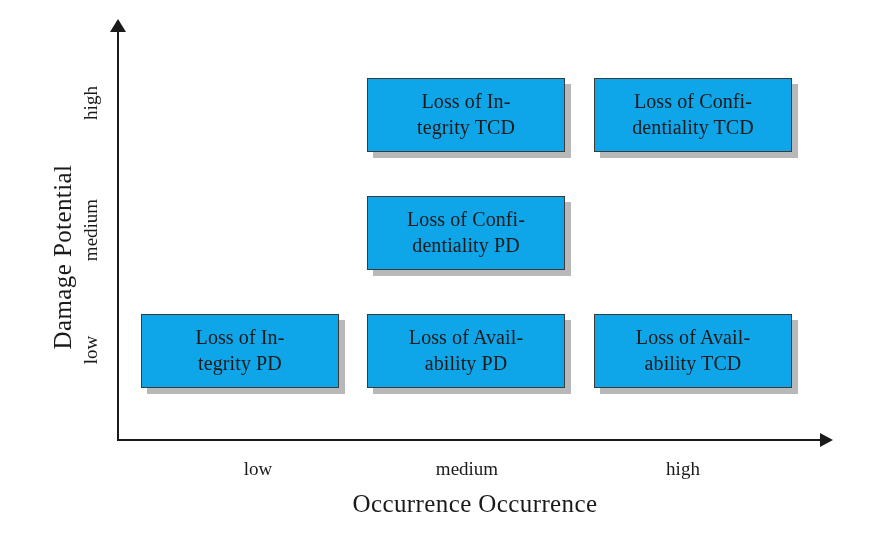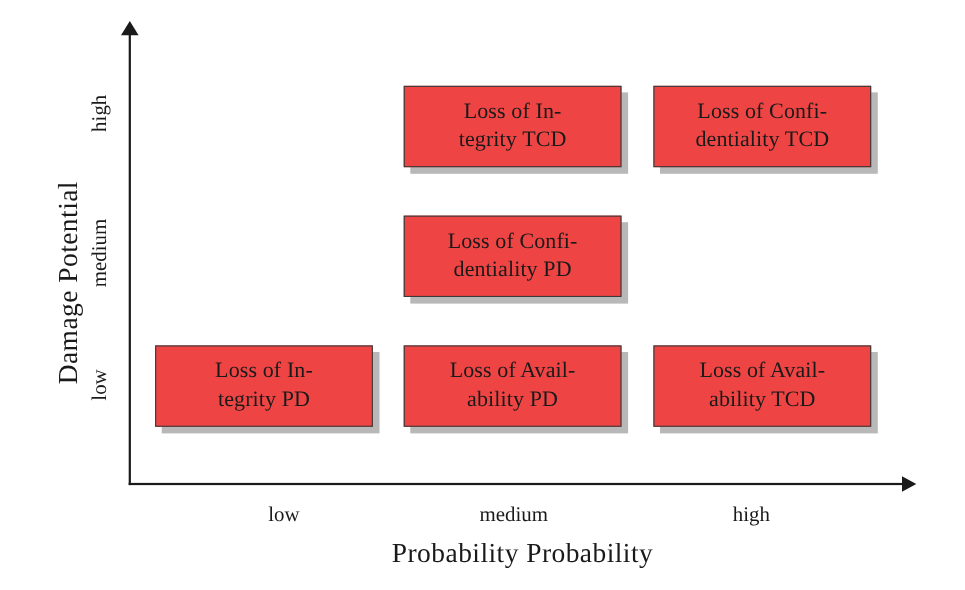--- a/index.html
+++ b/index.html
@@ -101,21 +101,21 @@
   }
   .tick-x.low    { left: 188px; }
   .tick-x.medium { left: 397px; }
   .tick-x.high   { left: 613px; }
 
   
   .risk-box {
     position: absolute;
     width: 198px;
     height: 74px;
-    background: #ef4444;
+    background: #0ea5e9;
     border: 1.5px solid #3a3a3a;
     box-shadow: 6px 6px 0 0 #b8b8b8;
     box-sizing: border-box;
     display: flex;
     align-items: center;
     justify-content: center;
   }
   .risk-box .label {
     font-size: 20px;
     line-height: 1.28;
@@ -137,21 +137,21 @@
 <body>
 
 <div id="canvas">
 
   <div class="axis-line-v"></div>
   <div class="axis-arrow-v"></div>
   <div class="axis-line-h"></div>
   <div class="axis-arrow-h"></div>
 
   <div class="axis-title-y">Damage Potential</div>
-  <div class="axis-title-x">Probability Probability</div>
+  <div class="axis-title-x">Occurrence Occurrence</div>
 
   <div class="tick-y high">high</div>
   <div class="tick-y medium">medium</div>
   <div class="tick-y low">low</div>
 
   <div class="tick-x low">low</div>
   <div class="tick-x medium">medium</div>
   <div class="tick-x high">high</div>
 
   <div class="risk-box col-medium row-high">

